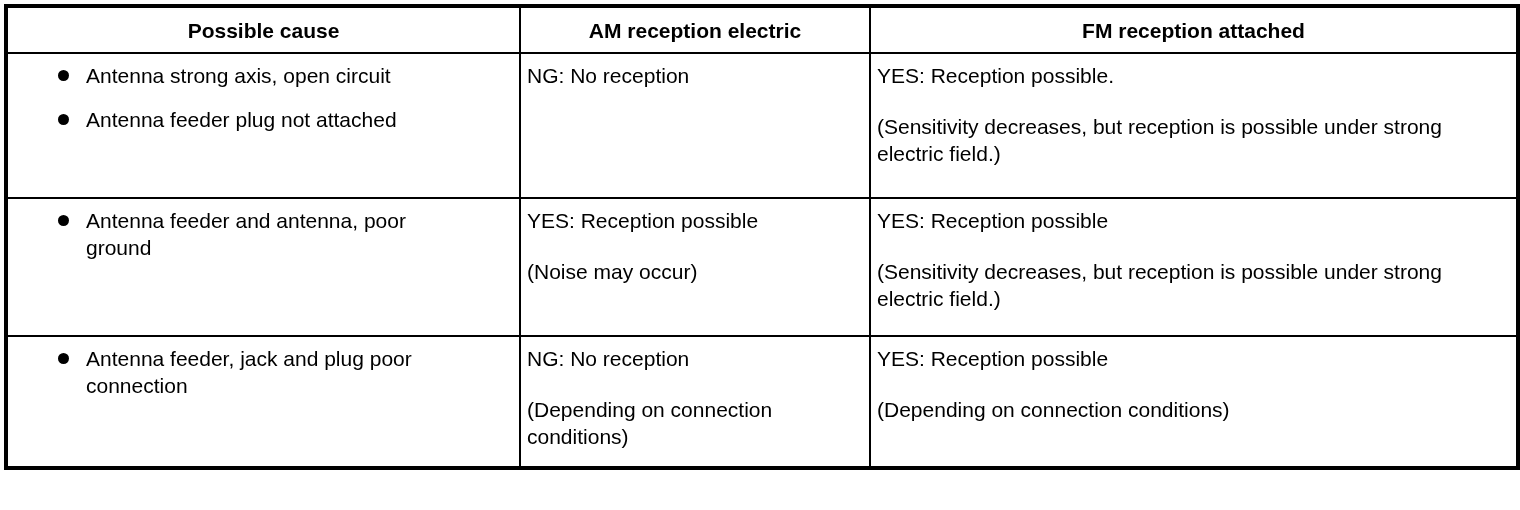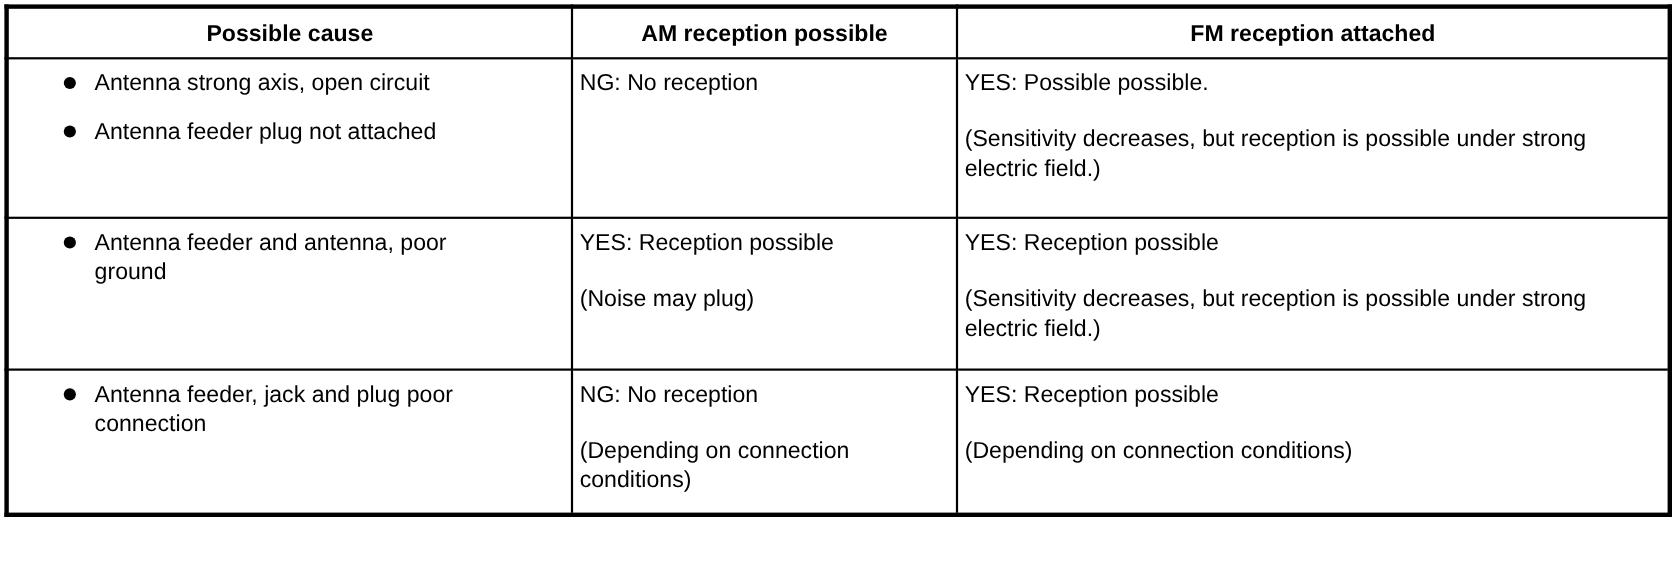--- a/index.html
+++ b/index.html
@@ -68,57 +68,57 @@
 
 <table class="reception-table">
   <colgroup>
     <col style="width:514px">
     <col style="width:350px">
     <col style="width:648px">
   </colgroup>
   <thead>
     <tr class="header-row">
       <th>Possible cause</th>
-      <th>AM reception possible</th>
+      <th>AM reception electric</th>
       <th>FM reception attached</th>
     </tr>
   </thead>
   <tbody>
 
     <tr class="r1">
       <td class="cause-cell">
         <div class="cause-item">
           <span class="bullet"></span>
           <span class="cause-text">Antenna strong axis, open circuit</span>
         </div>
         <div class="cause-item">
           <span class="bullet"></span>
           <span class="cause-text">Antenna feeder plug not attached</span>
         </div>
       </td>
       <td class="cond-cell">
         <p>NG: No reception</p>
       </td>
       <td class="cond-cell">
-        <p>YES: Possible possible.</p>
+        <p>YES: Reception possible.</p>
         <p>(Sensitivity decreases, but reception is possible under strong electric field.)</p>
       </td>
     </tr>
 
 
     <tr class="r3">
       <td class="cause-cell">
         <div class="cause-item">
           <span class="bullet"></span>
           <span class="cause-text">Antenna feeder and antenna, poor ground</span>
         </div>
       </td>
       <td class="cond-cell">
         <p>YES: Reception possible</p>
-        <p>(Noise may plug)</p>
+        <p>(Noise may occur)</p>
       </td>
       <td class="cond-cell">
         <p>YES: Reception possible</p>
         <p>(Sensitivity decreases, but reception is possible under strong electric field.)</p>
       </td>
     </tr>
 
     <tr class="r4">
       <td class="cause-cell">
         <div class="cause-item">

